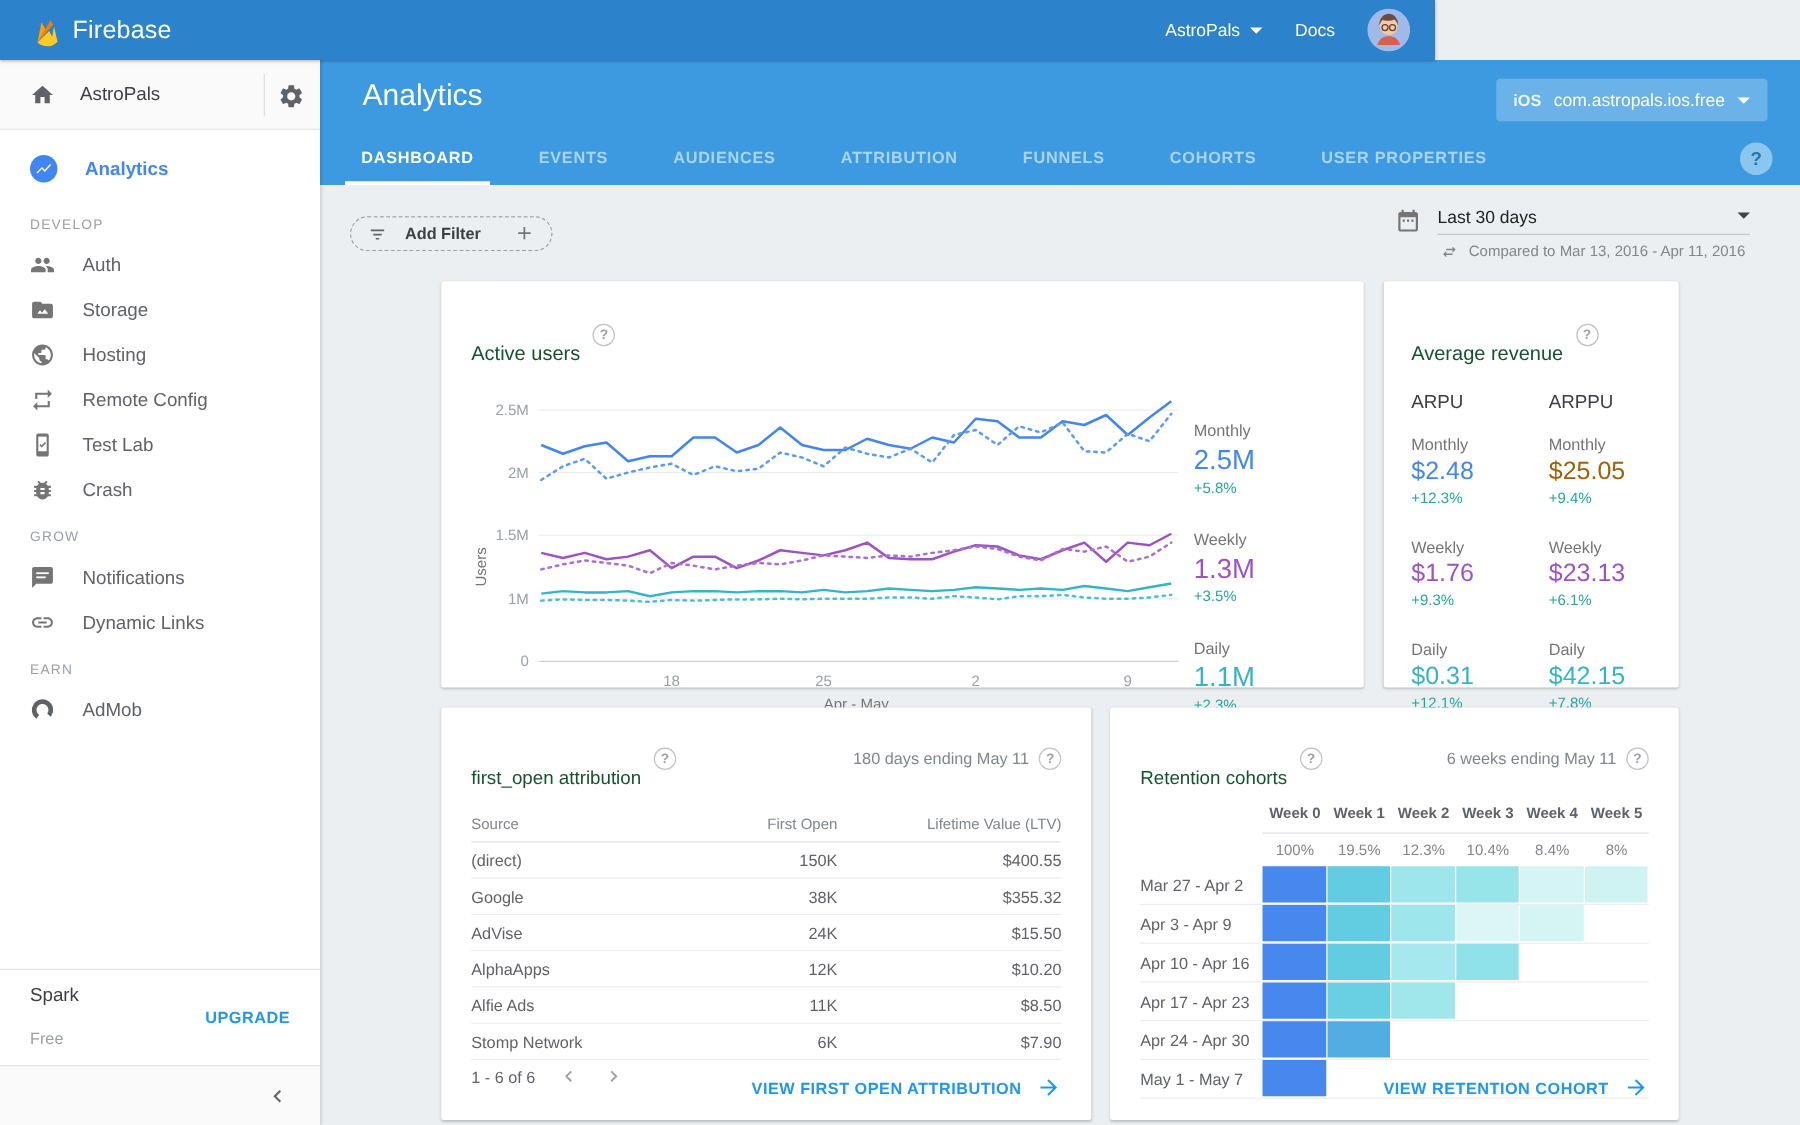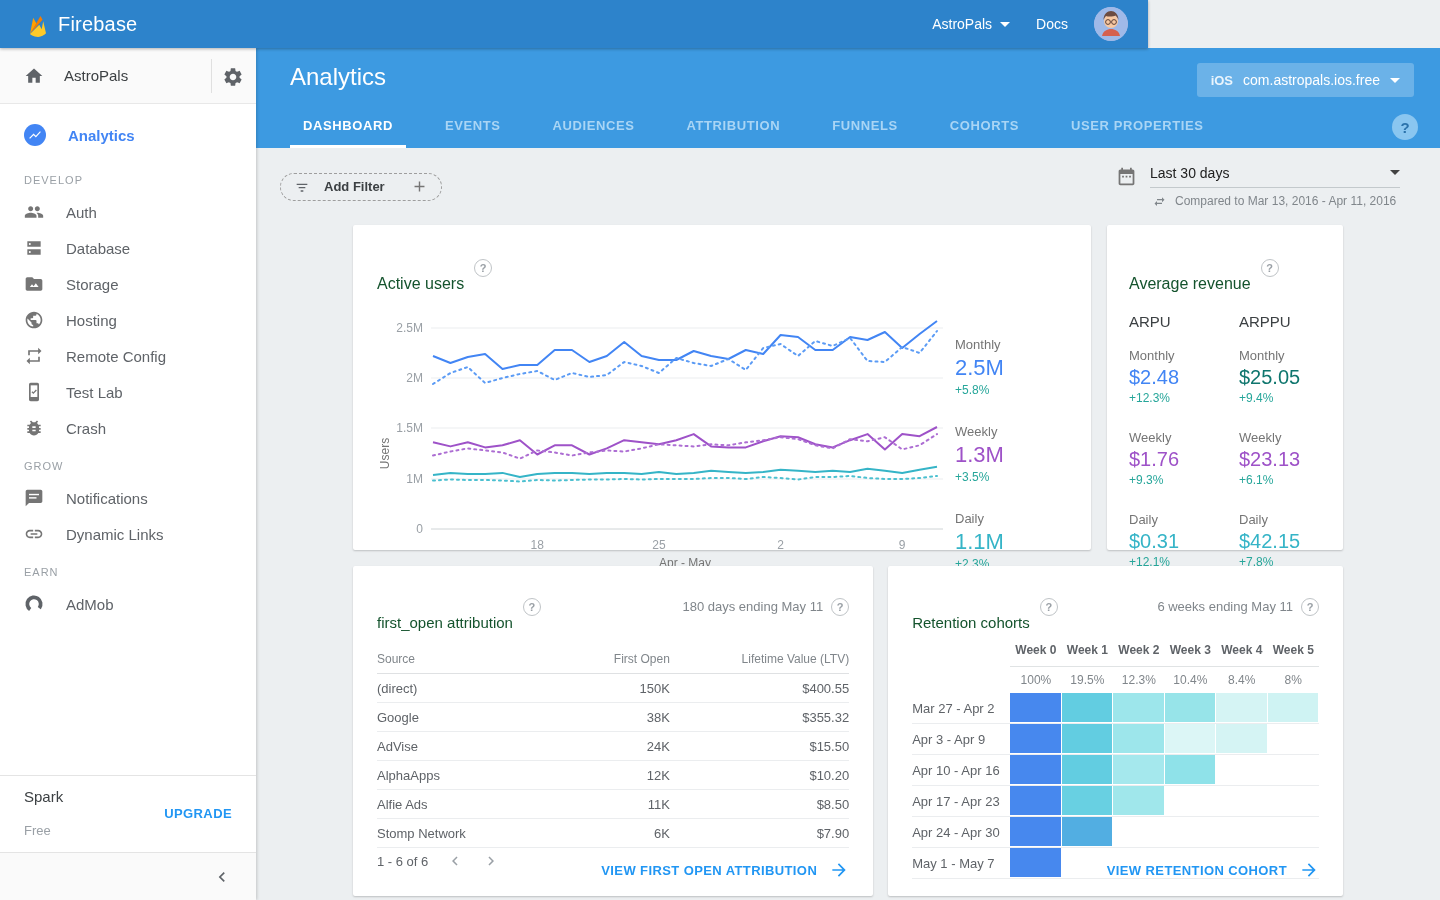--- a/index.html
+++ b/index.html
@@ -44,21 +44,21 @@
 
   
   .main { position:absolute; top:48px; left:256px; width:1184px; bottom:0; background:#eceff1; }
   .page-header { height:100px; background:#3d9ae1; position:relative; }
   .ph-top { display:flex; align-items:flex-start; justify-content:space-between; padding:15px 26px 0 34px; }
   .page-title { color:#fff; font-size:24px; font-weight:normal; }
   .app-chip { display:flex; align-items:center; gap:10px; background:rgba(255,255,255,.24);
     border-radius:3px; height:34px; padding:0 14px; cursor:pointer; }
   .app-chip .plat { color:#eaf5fd; font-size:13px; font-weight:bold; }
   .app-chip .appid { color:#fff; font-size:14px; }
-  .tabs { display:flex; gap:26px; padding-left:34px; position:absolute; bottom:0;text-align:center; }
+  .tabs { display:flex; gap:26px; padding-left:20px; position:absolute; bottom:0;text-align:center; }
   .tab { color:#a9d5f5; font-size:13px; font-weight:bold; letter-spacing:.6px; height:42px;
     display:flex; align-items:center; padding:0 13px; cursor:pointer; border-bottom:3px solid transparent; }
   .tab.active { color:#fff; border-bottom-color:#fff; }
   .help-bubble { position:absolute; right:22px; bottom:8px; width:26px; height:26px; border-radius:50%;
     background:#8ac6f0; color:#2b72ab; font-size:15px; font-weight:bold; display:flex;
     align-items:center; justify-content:center; cursor:pointer; }
 
   .toolbar { height:77px; display:flex; align-items:center; justify-content:space-between;
     padding:0 40px 0 24px; }
   .filter-chip { display:flex; align-items:center; gap:14px; border:1px dashed #9e9e9e;
@@ -190,28 +190,20 @@
     <span class="alabel">Analytics</span>
   </div>
 
   <div id="sidebar-sections">
       <div class="sec-label">DEVELOP</div>
       <div class="nav-item">
         <span class="icon20"><svg viewBox="0 0 24 24" width="20" height="20" fill="#757575">
             <path d="M16 11c1.66 0 2.99-1.34 2.99-3S17.66 5 16 5c-1.66 0-3 1.34-3 3s1.34 3 3 3zm-8 0c1.66 0 2.99-1.34 2.99-3S9.66 5 8 5C6.34 5 5 6.34 5 8s1.34 3 3 3zm0 2c-2.33 0-7 1.17-7 3.5V19h14v-2.5c0-2.33-4.67-3.5-7-3.5zm8 0c-.29 0-.62.02-.97.05 1.16.84 1.97 1.97 1.97 3.45V19h6v-2.5c0-2.33-4.67-3.5-7-3.5z"></path>
           </svg></span>
         <span>Auth</span>
-      </div>
-      <div class="nav-item">
-        <span class="icon20"><svg viewBox="0 0 24 24" width="20" height="20" fill="#757575">
-            <path d="M4 4h16v6.5H4zM4 13.5h16V20H4z"></path>
-            <circle cx="7" cy="7.2" r="1.2" fill="#fff"></circle>
-            <circle cx="7" cy="16.7" r="1.2" fill="#fff"></circle>
-          </svg></span>
-        <span>Database</span>
       </div>
       <div class="nav-item">
         <span class="icon20"><svg viewBox="0 0 24 24" width="20" height="20" fill="#757575">
             <path d="M20 6h-8l-2-2H4c-1.1 0-2 .9-2 2v12c0 1.1.9 2 2 2h16c1.1 0 2-.9 2-2V8c0-1.1-.9-2-2-2z"></path>
             <path d="M7 15.5l2.6-3.2 1.9 2.3 2.7-3.4 3.3 4.3z" fill="#fff"></path>
           </svg></span>
         <span>Storage</span>
       </div>
       <div class="nav-item">
         <span class="icon20"><svg viewBox="0 0 24 24" width="20" height="20" fill="#757575">
@@ -412,21 +404,21 @@
               <div class="stat">
                 <div class="s-label">Daily</div>
                 <div class="s-value" style="color:#35b4c7">$0.31</div>
                 <div class="s-delta">+12.1%</div>
               </div>
             </div>
             <div class="rev-col">
               <div class="rev-head">ARPPU</div>
               <div class="stat">
                 <div class="s-label">Monthly</div>
-                <div class="s-value" style="color:#0f766e">$25.05</div>
+                <div class="s-value" style="color:#a16207">$25.05</div>
                 <div class="s-delta">+9.4%</div>
               </div>
               <div class="stat">
                 <div class="s-label">Weekly</div>
                 <div class="s-value" style="color:#9e52c8">$23.13</div>
                 <div class="s-delta">+6.1%</div>
               </div>
               <div class="stat">
                 <div class="s-label">Daily</div>
                 <div class="s-value" style="color:#35b4c7">$42.15</div>

